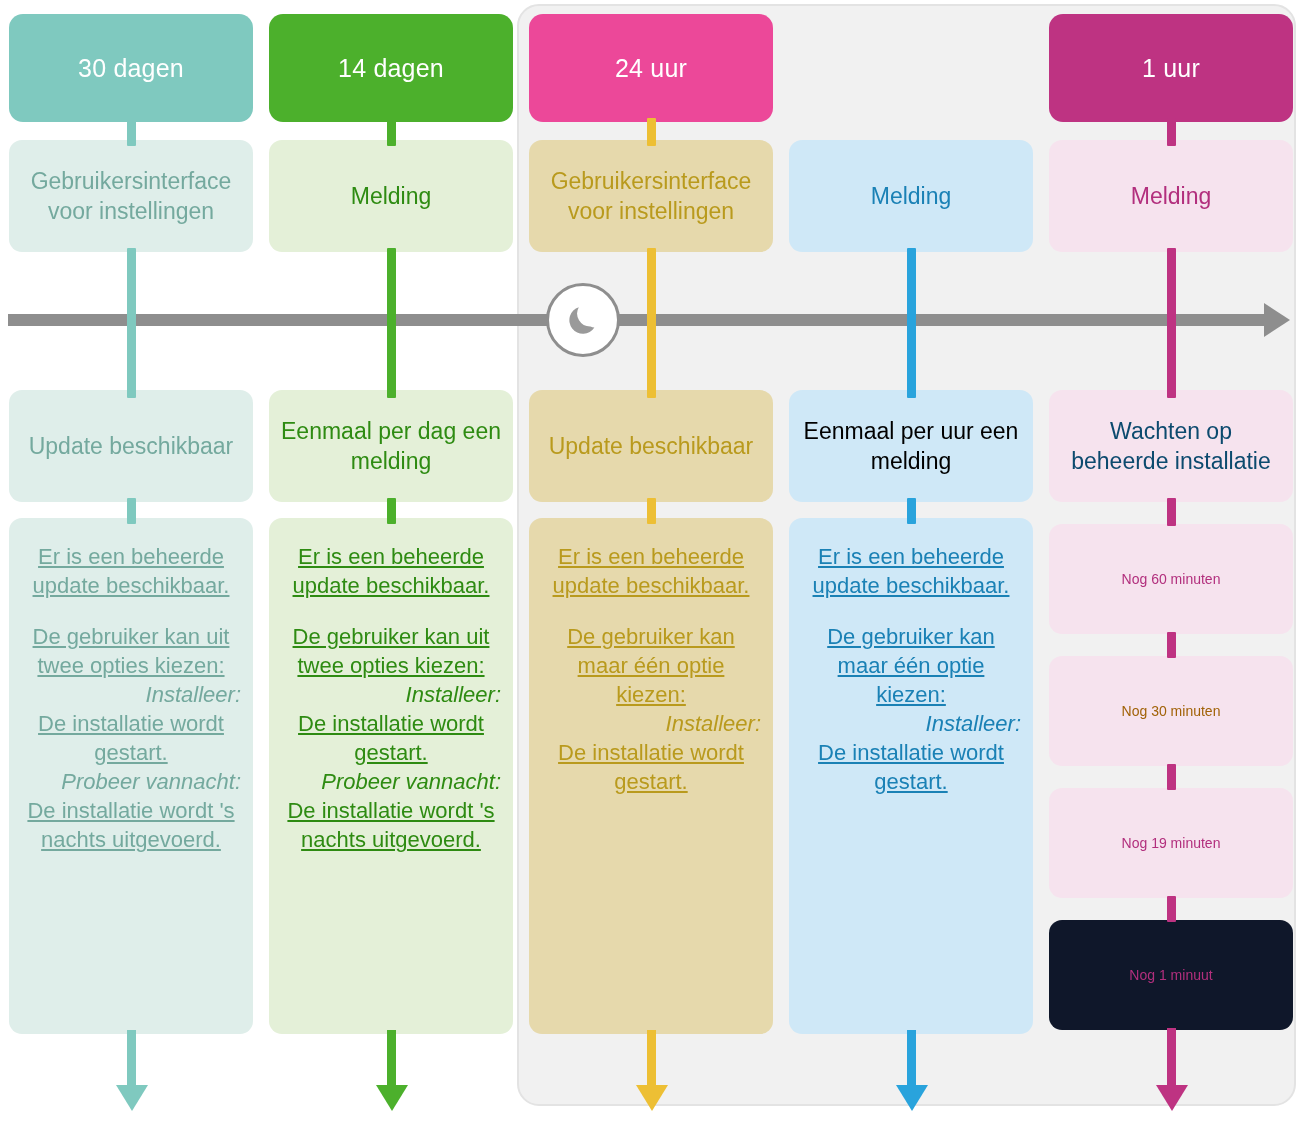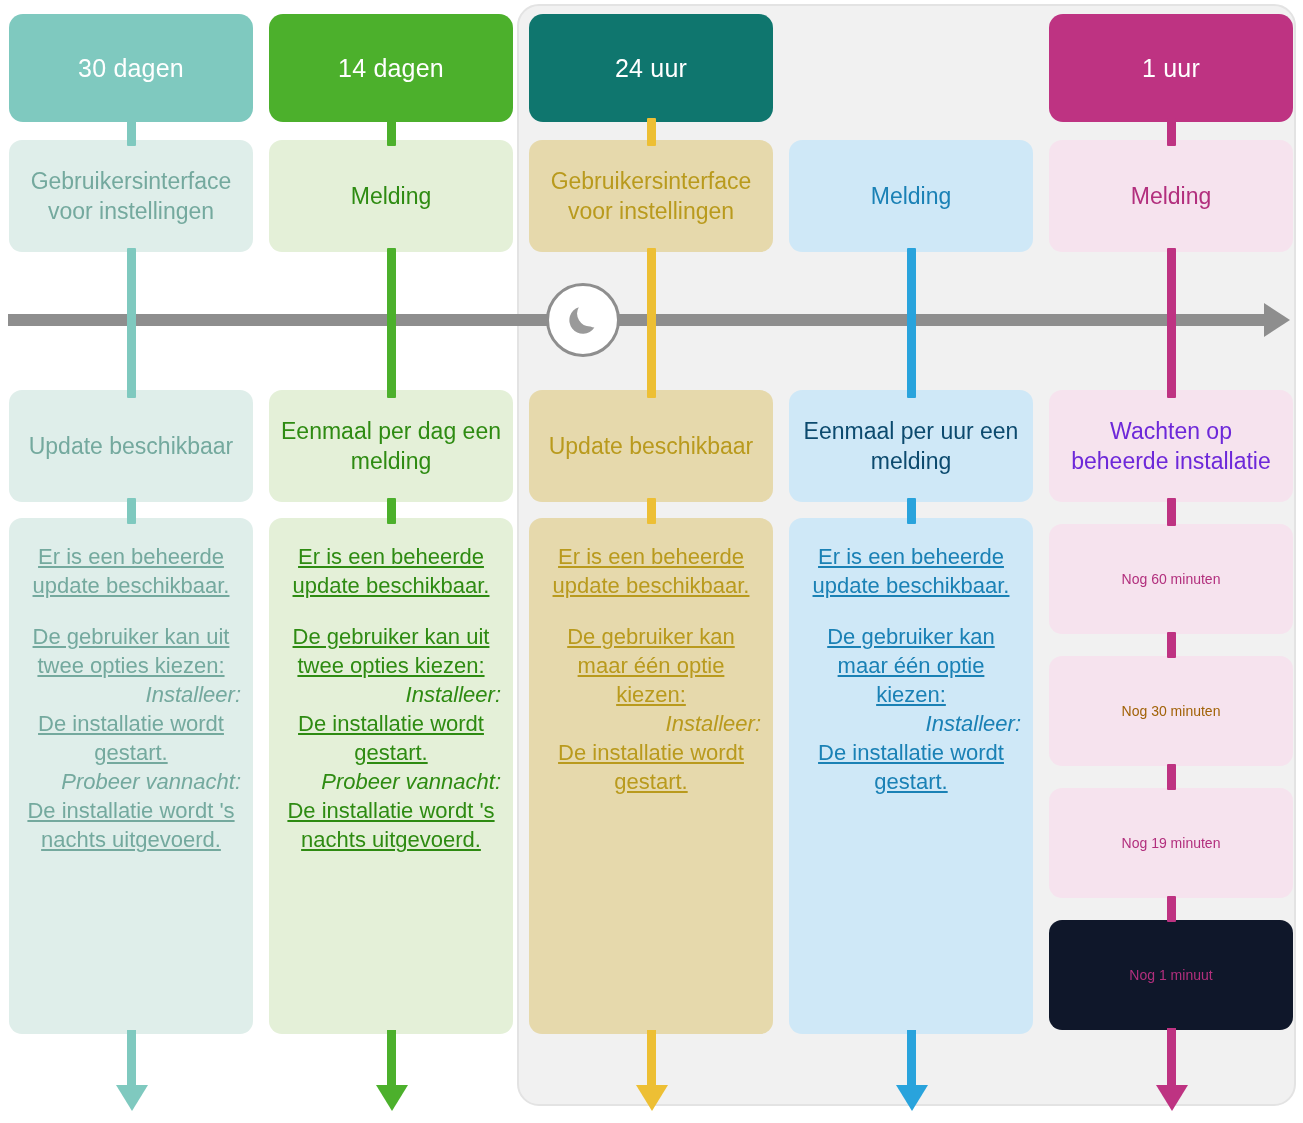--- a/index.html
+++ b/index.html
@@ -204,59 +204,59 @@
         <span class="para">De gebruiker kan uit twee opties kiezen:</span>
         <span class="ital">Installeer:</span>
         <span class="para">De installatie wordt gestart.</span>
         <span class="ital">Probeer vannacht:</span>
         <span class="para">De installatie wordt 's nachts uitgevoerd.</span>
       </div>
     </div>
   </div>
 
   <div class="col col-2">
-    <div class="header-pill" style="background:#0f766e">24 uur</div>
+    <div class="header-pill" style="background:#ec4899">24 uur</div>
 
     <div class="card card-type" style="background:#e6d9ac;color:#b99a1d">Gebruikersinterface voor instellingen</div>
 
     <div class="card card-state" style="background:#e6d9ac;color:#b99a1d">Update beschikbaar</div>
 
     <div class="card card-detail" style="background:#e6d9ac;color:#b99a1d;height:516px">
       <div>
         <span class="para">Er is een beheerde update beschikbaar.</span>
         <span class="gap"></span>
         <span class="para">De gebruiker kan maar één optie kiezen:</span>
         <span class="ital">Installeer:</span>
         <span class="para">De installatie wordt gestart.</span>
       </div>
     </div>
   </div>
 
   <div class="col col-3">
     <div class="card card-type" style="background:#cfe8f7;color:#1a81b5">Melding</div>
 
-    <div class="card card-state" style="background:#cfe8f7;color:#0c4a6e">Eenmaal per uur een melding</div>
+    <div class="card card-state" style="background:#cfe8f7;color:#000000">Eenmaal per uur een melding</div>
 
     <div class="card card-detail" style="background:#cfe8f7;color:#1a81b5;height:516px">
       <div>
         <span class="para">Er is een beheerde update beschikbaar.</span>
         <span class="gap"></span>
         <span class="para">De gebruiker kan maar één optie kiezen:</span>
         <span class="ital">Installeer:</span>
         <span class="para">De installatie wordt gestart.</span>
       </div>
     </div>
   </div>
 
   <div class="col col-4">
     <div class="header-pill" style="background:#be3382">1 uur</div>
 
     <div class="card card-type" style="background:#f6e3ee;color:#b22f7d">Melding</div>
 
-    <div class="card card-state" style="background:#f6e3ee;color:#6d28d9">Wachten op beheerde installatie</div>
+    <div class="card card-state" style="background:#f6e3ee;color:#0c4a6e">Wachten op beheerde installatie</div>
 
     <div class="card card-mini" style="background:#f6e3ee;color:#b22f7d;top:524px">Nog 60 minuten</div>
     <div class="card card-mini" style="background:#f6e3ee;color:#a16207;top:656px">Nog 30 minuten</div>
     <div class="card card-mini" style="background:#f6e3ee;color:#b22f7d;top:788px">Nog 19 minuten</div>
     <div class="card card-mini" style="background:#0f172a;color:#b22f7d;top:920px">Nog 1 minuut</div>
   </div>
 
   <div class="stem" style="left:127px;top:118px;height:28px;background:#7fc9bf"></div>
   <div class="stem" style="left:127px;top:248px;height:150px;background:#7fc9bf"></div>
   <div class="stem" style="left:127px;top:498px;height:26px;background:#7fc9bf"></div>

